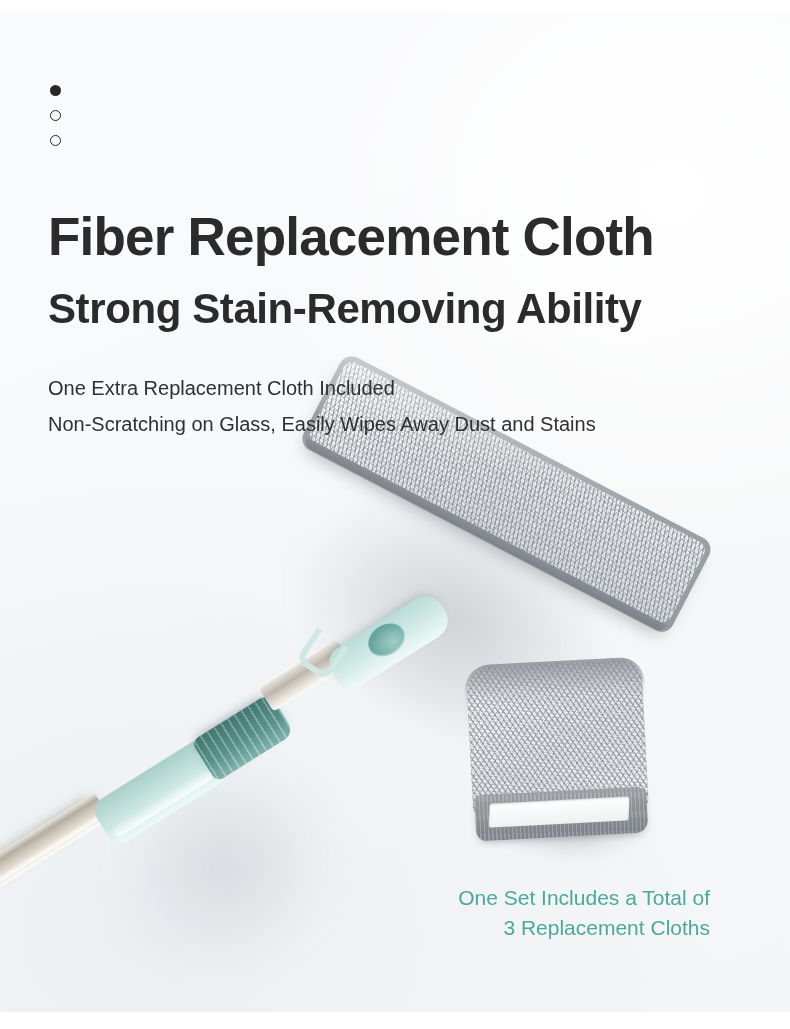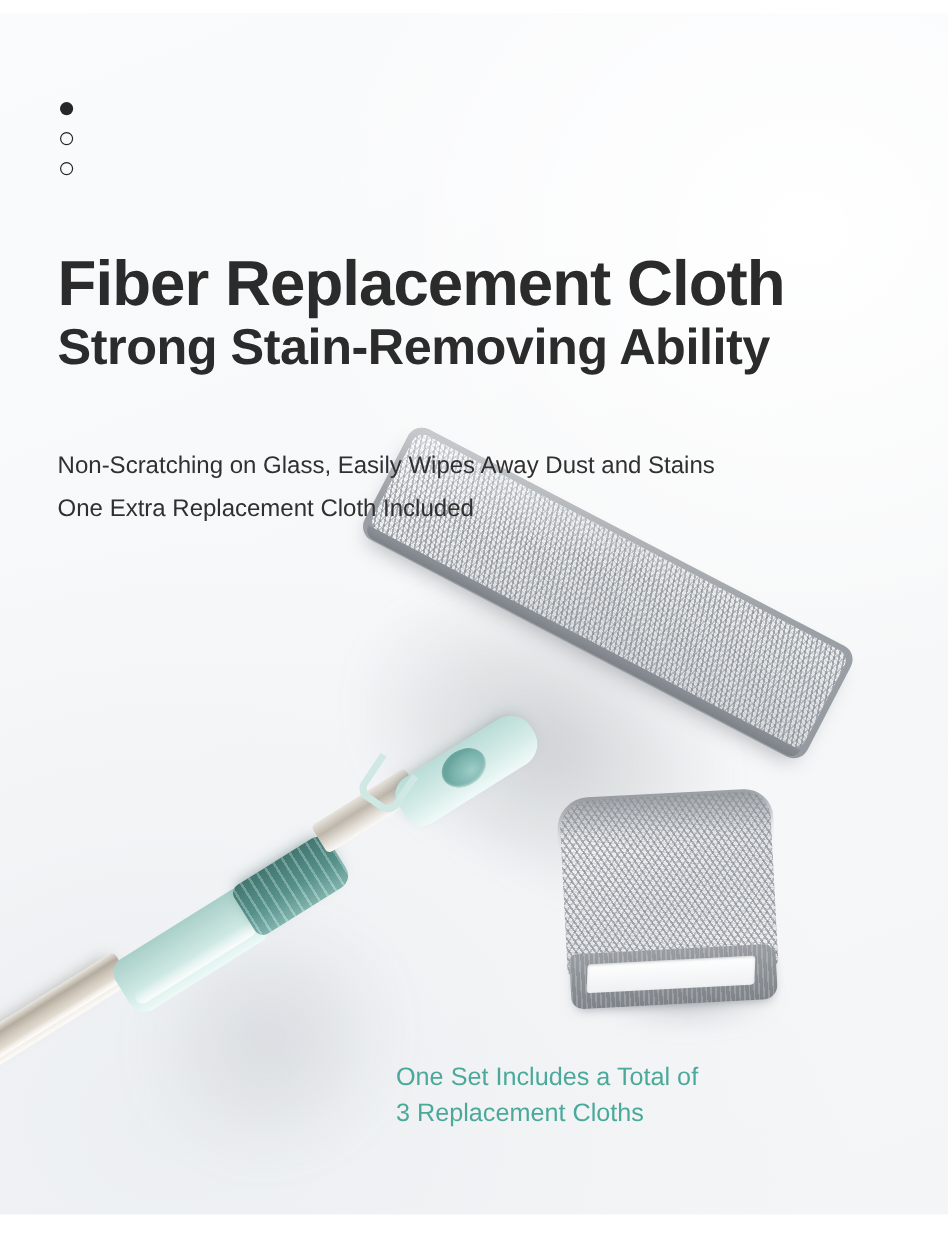--- a/index.html
+++ b/index.html
@@ -24,30 +24,30 @@
   .dot.hollow{border:1.8px solid #272727;background:transparent;}
 
   
   .headline{position:absolute;left:48px;top:198px;width:720px;}
   .h1{
     font-size:53px;font-weight:700;color:#2b2b2b;letter-spacing:-0.8px;
     line-height:1.06;white-space:nowrap;
   }
   .h2{
     font-size:42px;font-weight:700;color:#2b2b2b;letter-spacing:-0.4px;
-    line-height:1.12;margin-top:0;white-space:nowrap;
+    line-height:1.12;margin-top:20px;white-space:nowrap;
   }
   .sub{position:absolute;left:48px;top:360px;width:730px;}
   .sub-line{
     font-size:20px;font-weight:300;color:#303030;line-height:1.78;white-space:nowrap;
   }
 
   
   .caption{
-    position:absolute;left:330px;top:872px;width:380px;text-align:left;
+    position:absolute;left:330px;top:872px;width:380px;text-align:right;
     color:#4aa99b;font-size:21px;font-weight:400;line-height:1.45;
   }
 
   
   .stage{position:absolute;inset:0;}
 
   
   .pad-wrap{
     position:absolute;left:338px;top:333px;width:430px;height:300px;
   }
@@ -259,22 +259,22 @@
       <div class="dot hollow"></div>
       <div class="dot hollow"></div>
     </div>
 
     <div class="headline">
       <div class="h1">Fiber Replacement Cloth</div>
       <div class="h2">Strong Stain-Removing Ability</div>
     </div>
 
     <div class="sub">
+      <div class="sub-line">One Extra Replacement Cloth Included</div>
       <div class="sub-line">Non-Scratching on Glass, Easily Wipes Away Dust and Stains</div>
-      <div class="sub-line">One Extra Replacement Cloth Included</div>
     </div>
 
     <div class="caption">
       <div>One Set Includes a Total of</div>
       <div>3 Replacement Cloths</div>
     </div>
 
   </div>
 </div>
 

